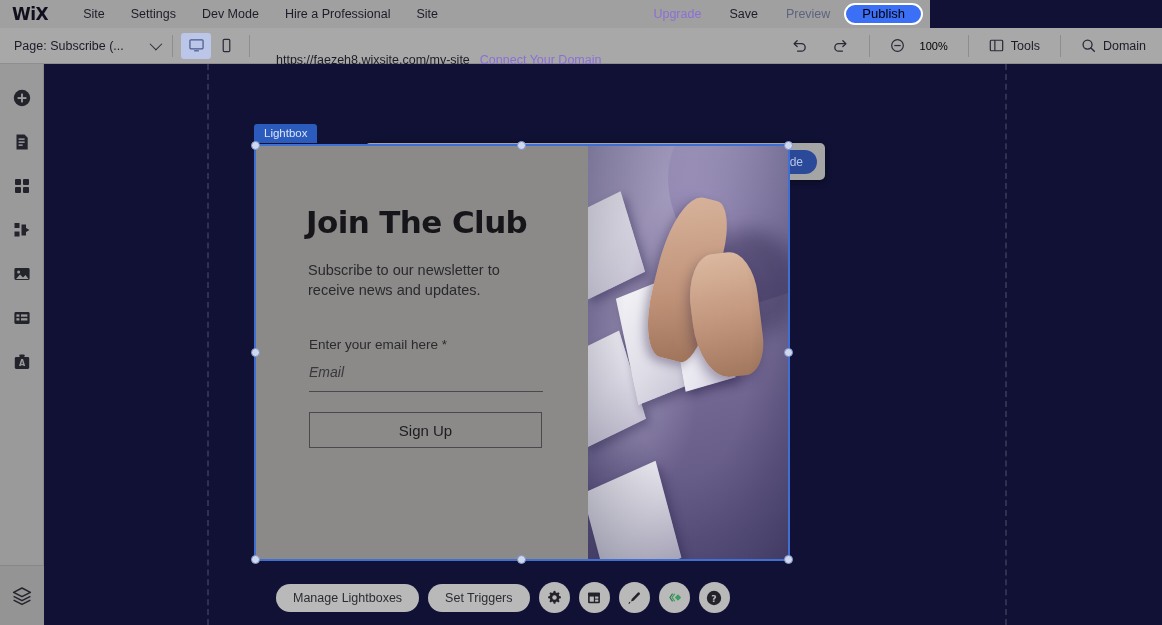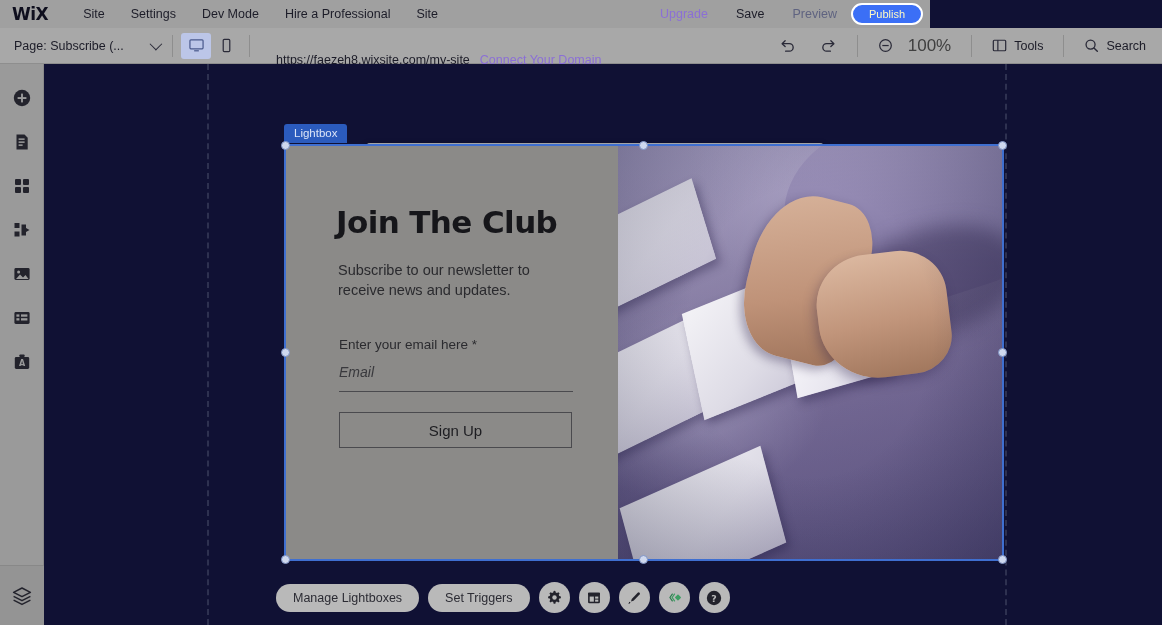--- a/index.html
+++ b/index.html
@@ -24,21 +24,21 @@
   }
   .menu-item {
     font-size: 12.5px; color: #1c1c28; padding: 0 13px; height: 28px;
     display: flex; align-items: center; cursor: default; white-space: nowrap;
   }
   .topbar-right { margin-left: auto; display: flex; align-items: center; height: 28px; }
   .t-upgrade { font-size: 12.5px; color: #8b6fd6; padding: 0 14px; cursor: pointer; }
   .t-save { font-size: 12.5px; color: #1c1c28; padding: 0 14px; cursor: pointer; }
   .t-preview { font-size: 12.5px; color: #5f6380; padding: 0 14px; cursor: pointer; }
   .t-publish {
-    font-size: 11px; color: #fef9c3; background: #3b6ff6;
+    font-size: 13px; color: #000000; background: #3b6ff6;
     border-radius: 14px; padding: 2px 16px; margin-right: 7px;
     border: 2px solid #ffffff; cursor: pointer; line-height: 14px;
   }
 
   
   .subbar {
     position: absolute; left: 0; top: 28px; width: 1162px; height: 36px;
     background: #a8a8a8; display: flex; align-items: center;
     border-bottom: 1px solid #8e8e8e;
     justify-content: flex-end;
@@ -53,21 +53,21 @@
   .vsep { width: 1px; height: 22px; background: #8e8e8e; margin: 0 8px; }
   .vp-btn { width: 30px; height: 26px; display: flex; align-items: center;
             justify-content: center; border-radius: 3px; cursor: pointer; }
   .vp-btn.active { background: #bcc6e8; }
   .url-wrap { display: flex; align-items: center; gap: 10px; margin-left: 18px; margin-top: 28px; }
   .url-text { font-size: 12.5px; color: #1c1c28; }
   .url-link { font-size: 12.5px; color: #8b6fd6; cursor: pointer; }
   .subbar-right { margin-left: auto; display: flex; align-items: center; height: 36px; }
   .icon-btn { display: flex; align-items: center; gap: 7px; padding: 0 12px;
               height: 36px; font-size: 12.5px; color: #1c1c28; cursor: pointer; }
-  .zoomlevel { font-size: 17px; color: #404040; margin-left: 8px; }
+  .zoomlevel { font-size: 11px; color: #000000; margin-left: 8px; }
 
   
   .sidebar {
     position: absolute; left: 0; top: 64px; width: 44px; height: 561px;
     background: #9a9a9a; display: flex; flex-direction: column;
     align-items: center; padding-top: 22px; gap: 20px;
     border-right: 1px solid #8a8a8a;
   }
   .side-icon { width: 24px; height: 24px; display: flex; align-items: center;
                justify-content: center; cursor: pointer; }
@@ -100,21 +100,21 @@
   .lb-mode-right { margin-left: auto; display: flex; align-items: center; gap: 9px; }
   .help-circ { width: 19px; height: 19px; border-radius: 50%;
                background: #9a9a9a; color: #6d6d78; font-size: 12px;
                display: flex; align-items: center; justify-content: center;
                cursor: pointer; }
   .exit-btn { background: #2a4a99; color: #b6c4e6; font-size: 12px;
               border-radius: 13px; padding: 5px 14px; cursor: pointer; }
 
   
   .lb-frame {
-    position: absolute; left: 240px; top: 80px; width: 720px; height: 417px;
+    position: absolute; left: 210px; top: 80px; width: 536px; height: 417px;
     border: 2px solid #3f6fd0;
   }
   .lb-tag {
     position: absolute; left: -2px; top: -22px; background: #2b5bbd;
     color: #dbe4f7; font-size: 11.5px; padding: 3px 10px 4px;
     border-radius: 3px 3px 0 0; cursor: pointer;
   }
   .hndl { position: absolute; width: 9px; height: 9px; border-radius: 50%;
           background: #cfd8ee; border: 1px solid #7f93c4; cursor: pointer; }
   .hndl.tl { left: -5px; top: -5px; } .hndl.tc { left: 50%; margin-left: -5px; top: -5px; }
@@ -275,21 +275,21 @@
           <rect x="5.6" y="2.4" width="1.3" height="11.2" fill="#2a2a38"></rect>
         </svg>
         <span>Tools</span>
       </div>
       <div class="vsep"></div>
       <div class="icon-btn" style="padding-right:16px">
         <svg width="15" height="15" viewBox="0 0 16 16">
           <circle cx="7" cy="7" r="4.8" fill="none" stroke="#2a2a38" stroke-width="1.4"></circle>
           <path d="M10.6 10.6 14.2 14.2" stroke="#2a2a38" stroke-width="1.5" stroke-linecap="round"></path>
         </svg>
-        <span>Search</span>
+        <span>Domain</span>
       </div>
     </div>
   </div>
 
   <div class="sidebar">
     <div class="side-icon">
       <svg width="20" height="20" viewBox="0 0 20 20">
         <circle cx="10" cy="10" r="8.2" fill="#23232c"></circle>
         <rect x="5.6" y="9.1" width="8.8" height="1.9" fill="#9a9a9a"></rect>
         <rect x="9.05" y="5.6" width="1.9" height="8.8" fill="#9a9a9a"></rect>

